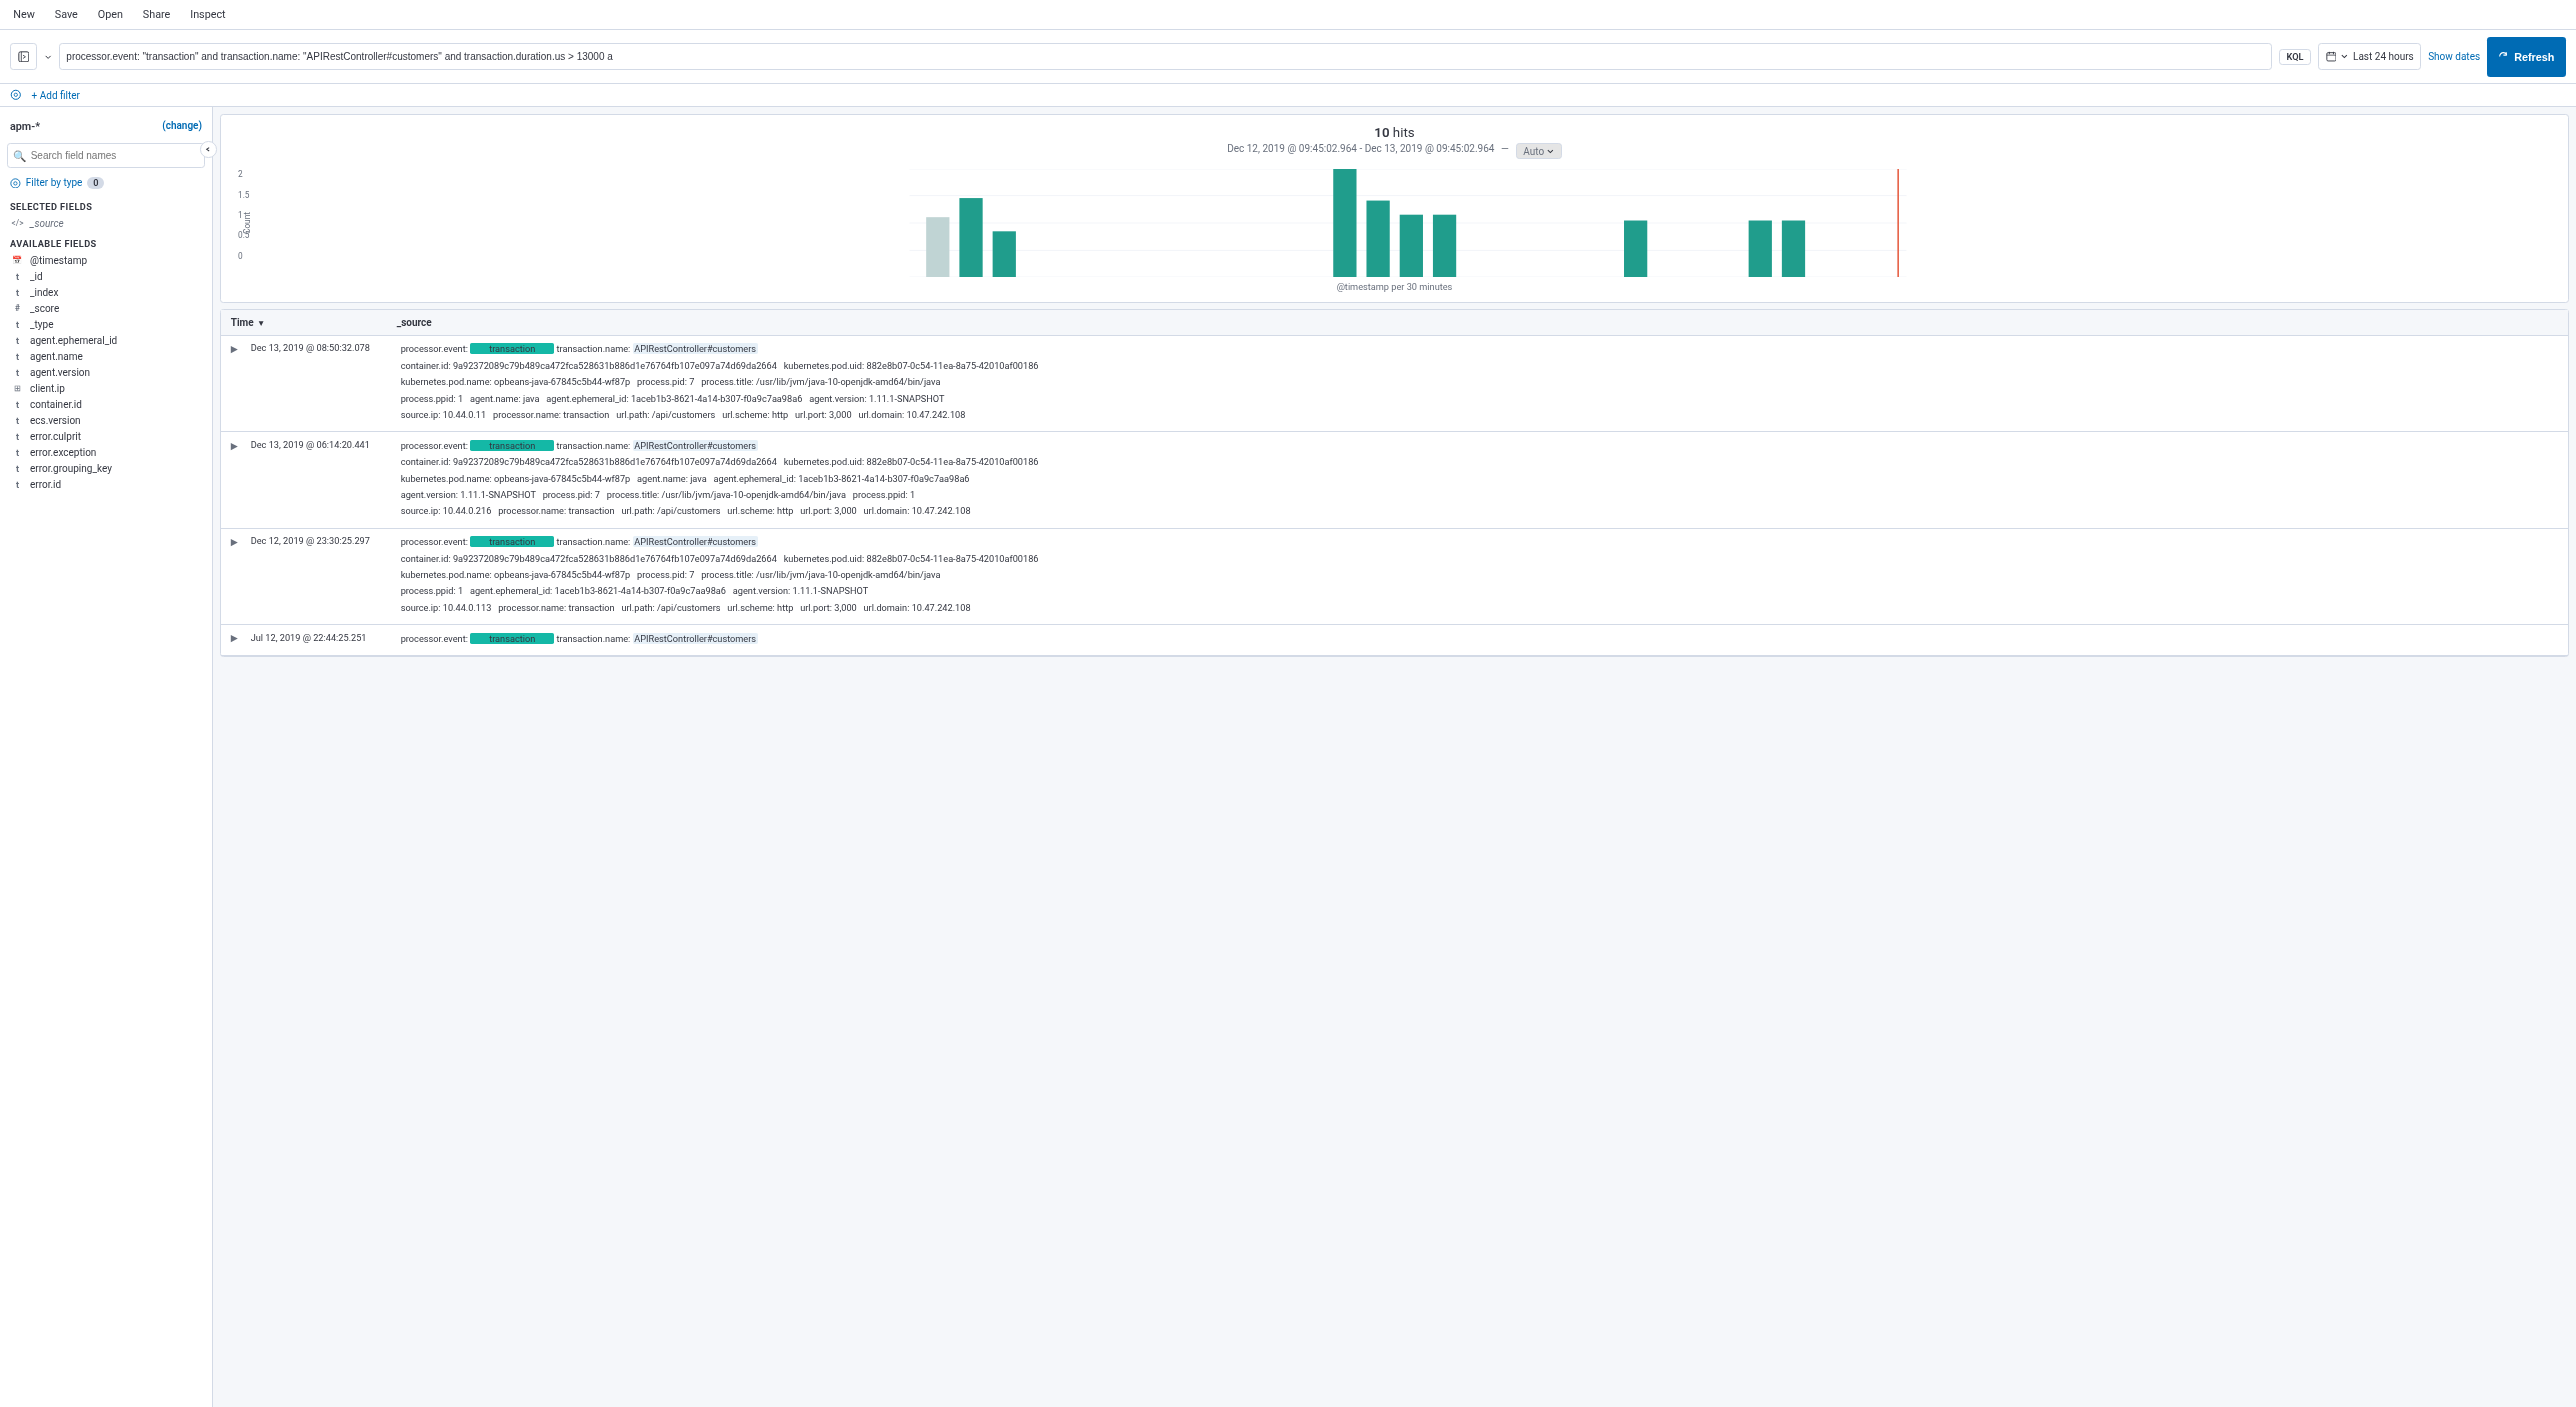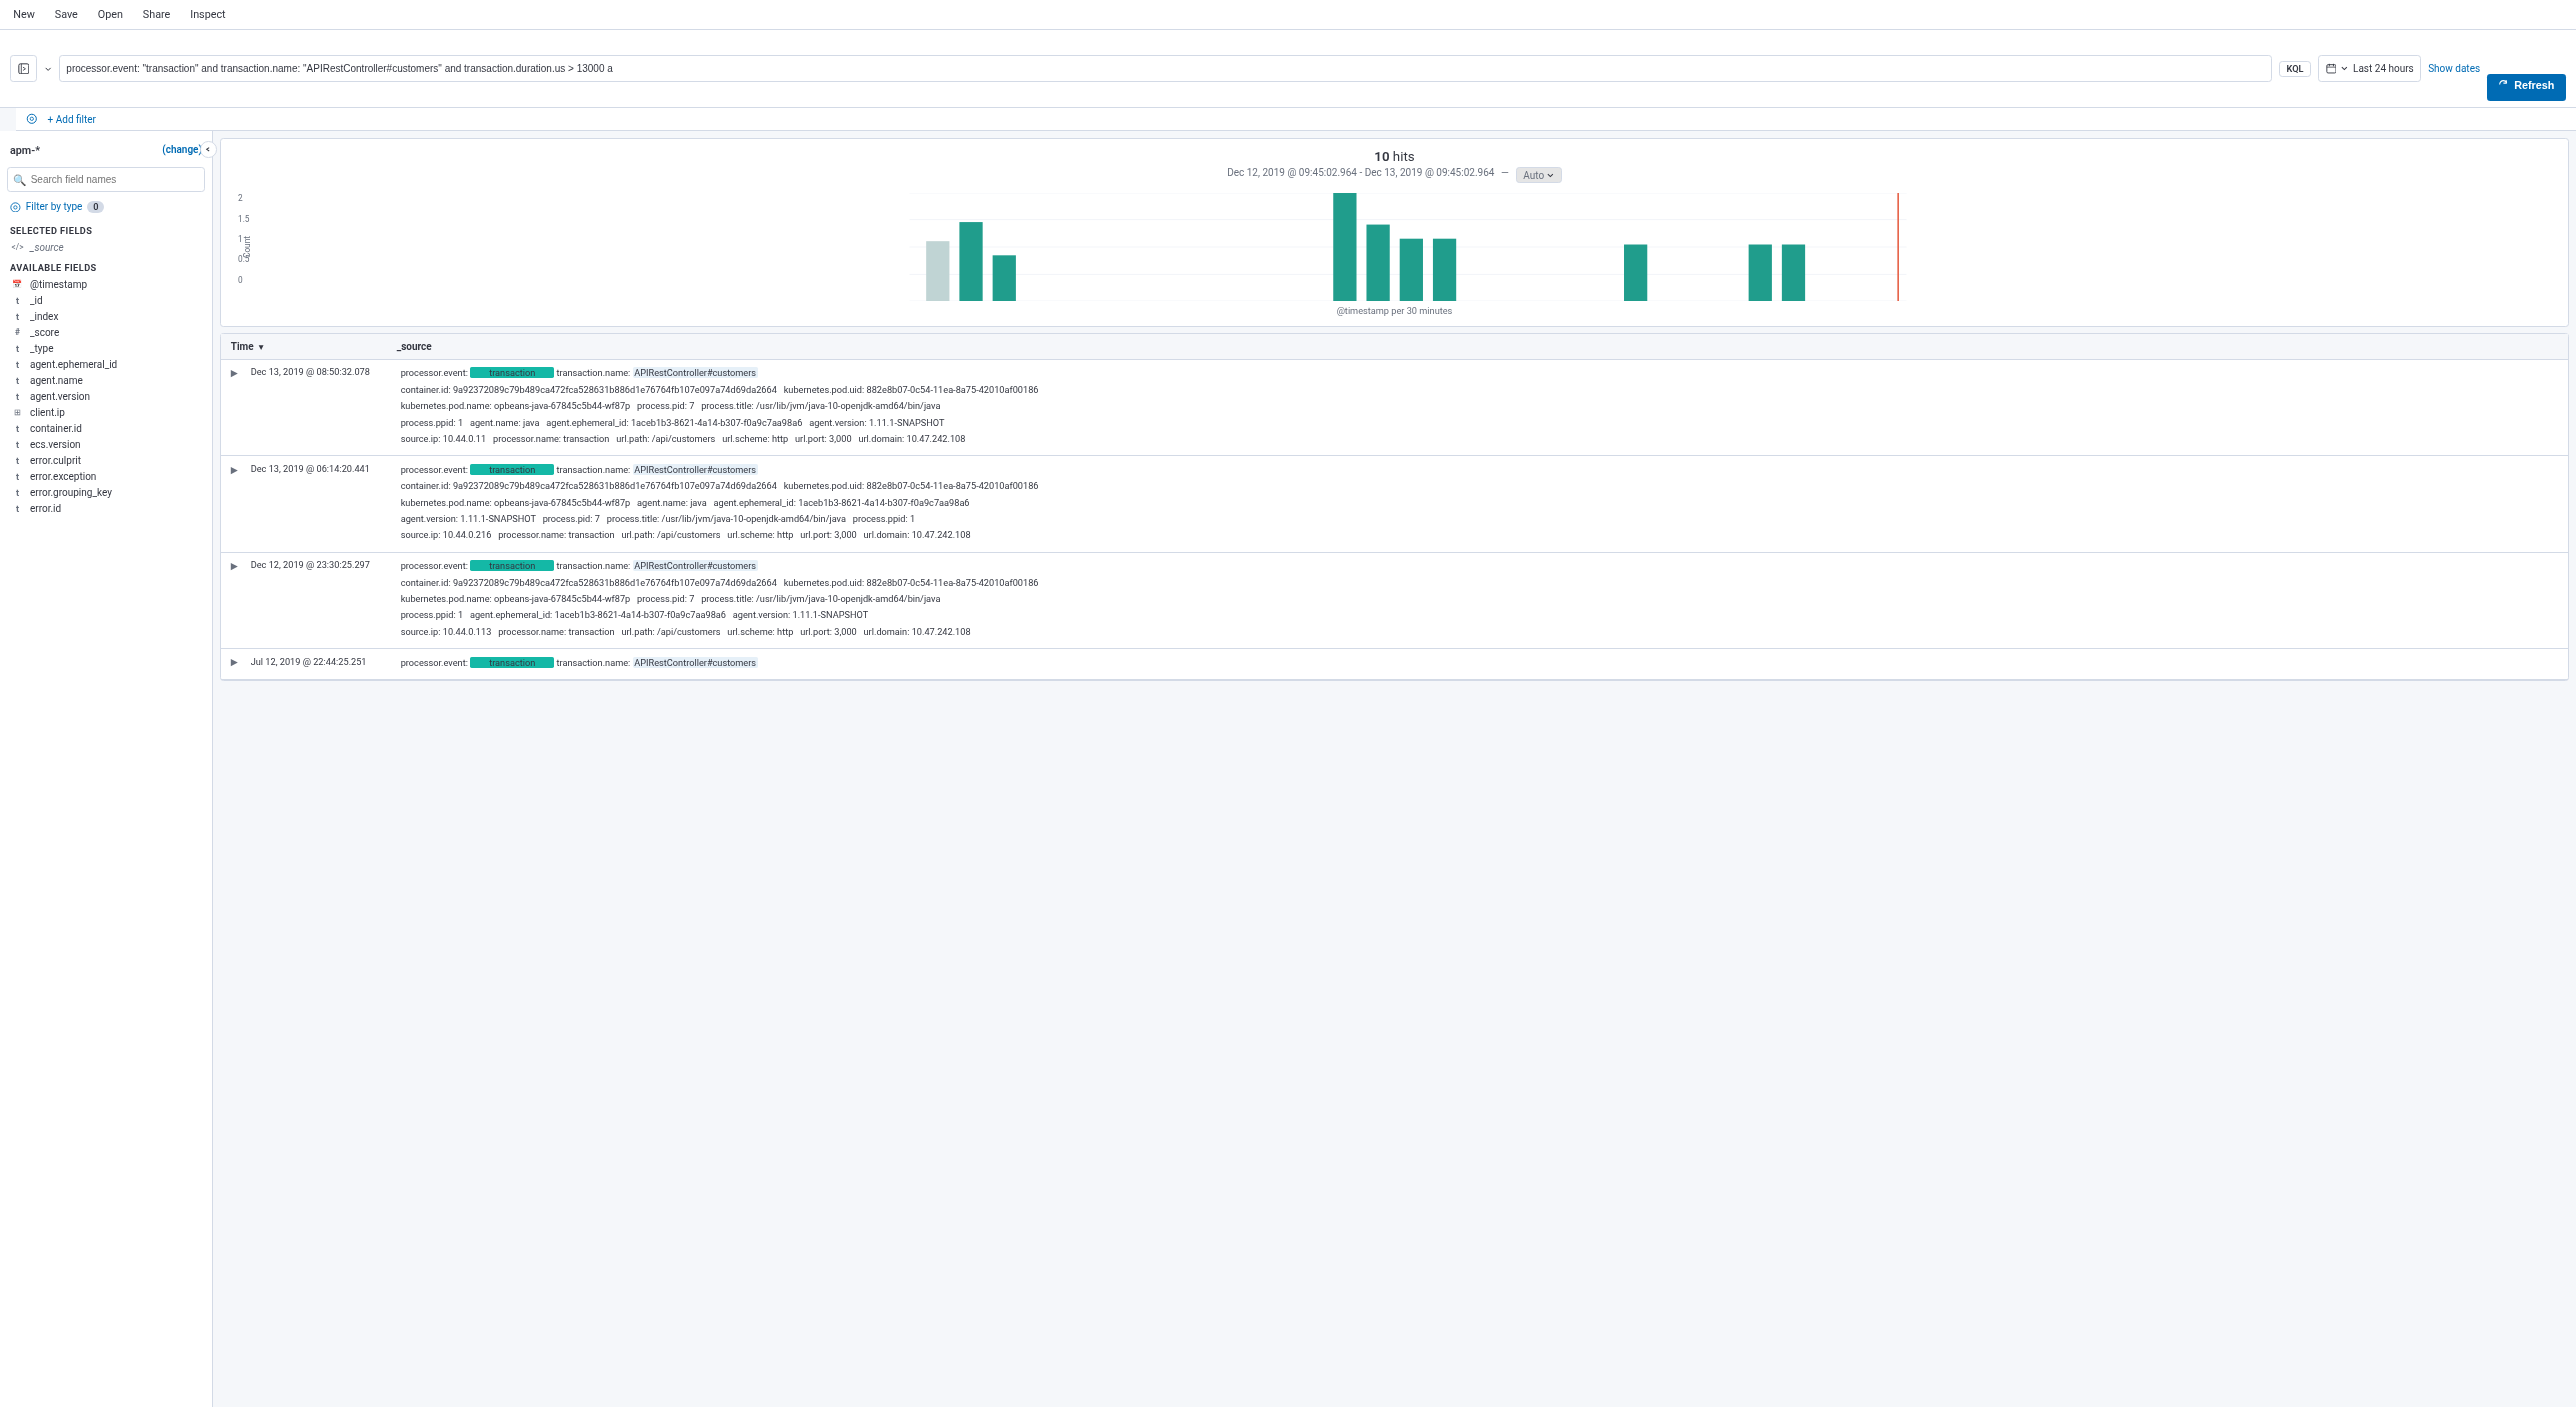--- a/index.html
+++ b/index.html
@@ -10,24 +10,24 @@
     .top-nav-item { font-size: 10.8px; color: #343741; cursor: pointer; padding: 0 3.3px; }
 
     
     .search-bar { display: flex; align-items: center; padding: 6.7px 10px; background: #fff; border-bottom: 0.8px solid #d3dae6; gap: 6.7px; }
     .search-icon-btn { width: 27px; height: 27px; border: 0.8px solid #d3dae6; border-radius: 3.3px; background: #fff; display: flex; align-items: center; justify-content: center; cursor: pointer; }
     .search-input-wrap { flex: 1; border: 0.8px solid #d3dae6; border-radius: 3.3px; background: #fff; padding: 0 6.7px; height: 27px; display: flex; align-items: center; }
     .search-input-wrap input { border: none; outline: none; width: 100%; font-size: 10px; color: #343741; }
     .kql-badge { padding: 1.7px 6.7px; border: 0.8px solid #d3dae6; border-radius: 3.3px; font-size: 9.2px; font-weight: 600; color: #343741; background: #fff; cursor: pointer; }
     .date-picker { display: flex; align-items: center; border: 0.8px solid #d3dae6; border-radius: 3.3px; background: #fff; padding: 0 6.7px; height: 27px; gap: 5px; cursor: pointer; font-size: 10px; }
     .show-dates-btn { font-size: 10px; color: #006bb4; cursor: pointer; white-space: nowrap; }
-    .refresh-btn { display: flex; align-items: flex-start; gap: 5px; background: #006bb4; color: #fff; border: none; border-radius: 3.3px; padding: 5px 11.6px; font-size: 10.8px; font-weight: 600; cursor: pointer; height: 27px; margin-top: 37px; }
-
-    
-    .filter-bar { display: flex; align-items: center; padding: 5px 10px; background: #fff; border-bottom: 0.8px solid #d3dae6; gap: 10px; margin-left: 16px; }
+    .refresh-btn { display: flex; align-items: center; gap: 5px; background: #006bb4; color: #fff; border: none; border-radius: 3.3px; padding: 5px 11.6px; font-size: 10.8px; font-weight: 600; cursor: pointer; height: 40px; }
+
+    
+    .filter-bar { display: flex; align-items: center; padding: 5px 10px; background: #fff; border-bottom: 0.8px solid #d3dae6; gap: 10px; }
     .filter-btn { display: flex; align-items: center; gap: 3.3px; font-size: 10px; color: #006bb4; cursor: pointer; }
 
     
     .main-layout { display: flex; height: calc(100vh - 92px); }
 
     
     .sidebar { width: 213px; min-width: 213px; background: #fff; border-right: 0.8px solid #d3dae6; overflow-y: auto; padding: 6.7px 0; }
     .sidebar-index { display: flex; align-items: flex-start; justify-content: space-between; padding: 6.7px 10px; font-size: 10.8px; font-weight: 600; }
     .change-link { color: #006bb4; font-size: 10px; cursor: pointer; }
     .sidebar-search { margin: 3.3px 6.7px; position: relative; }

